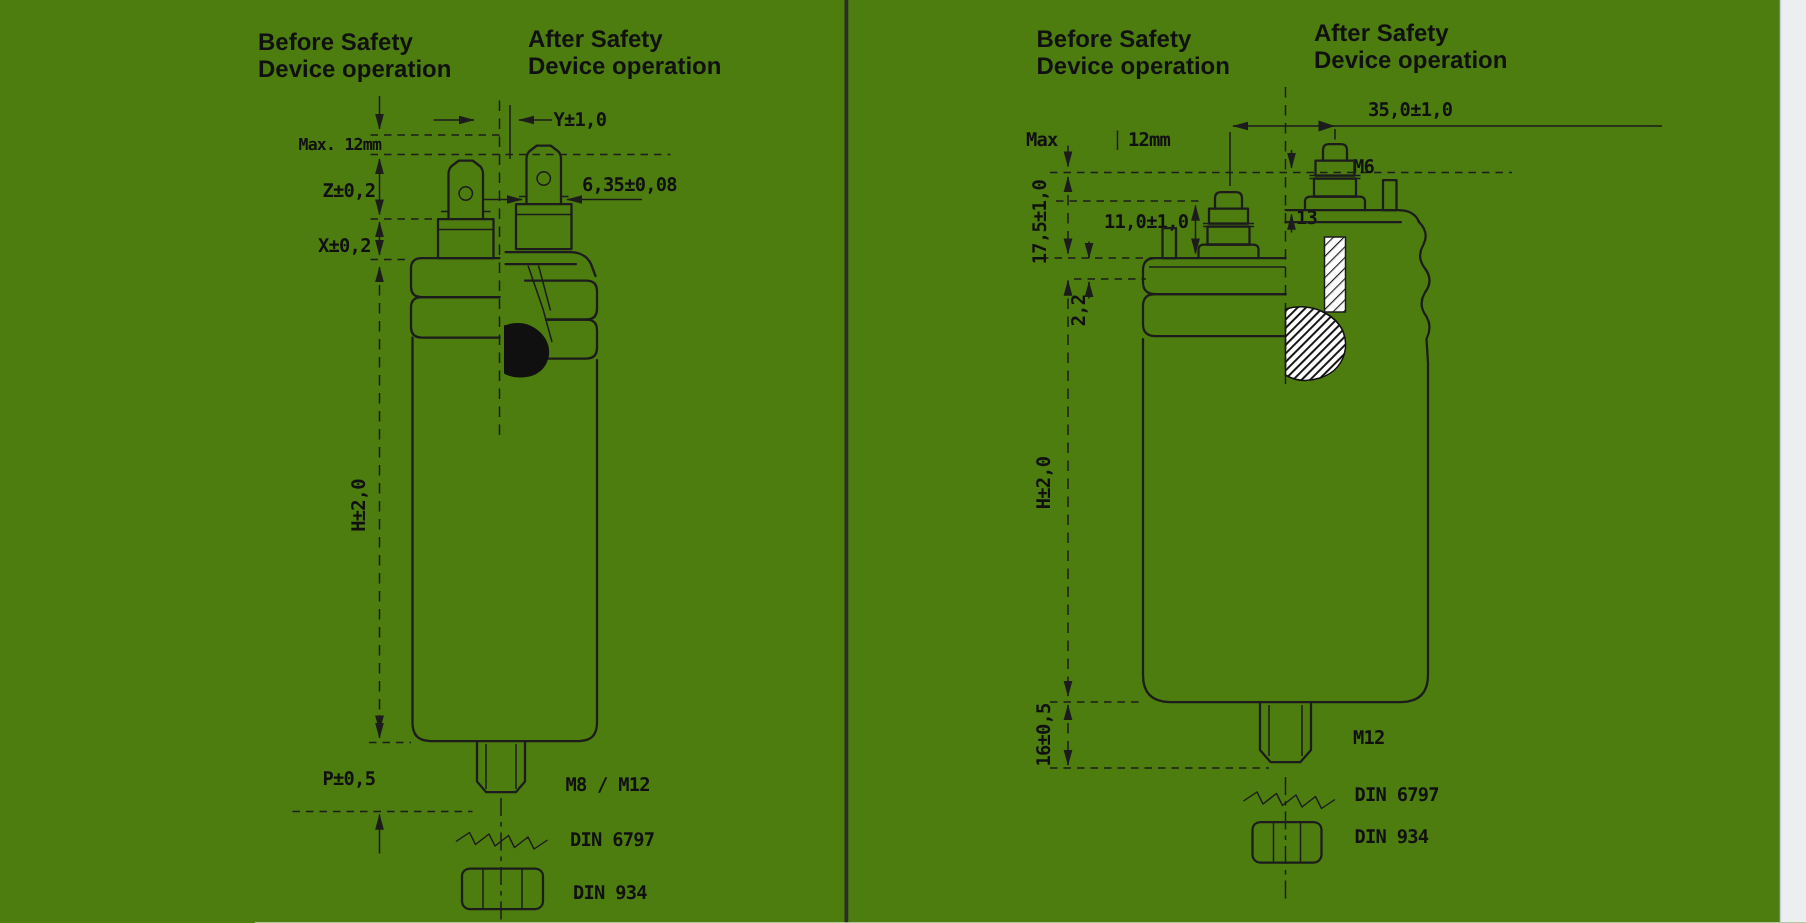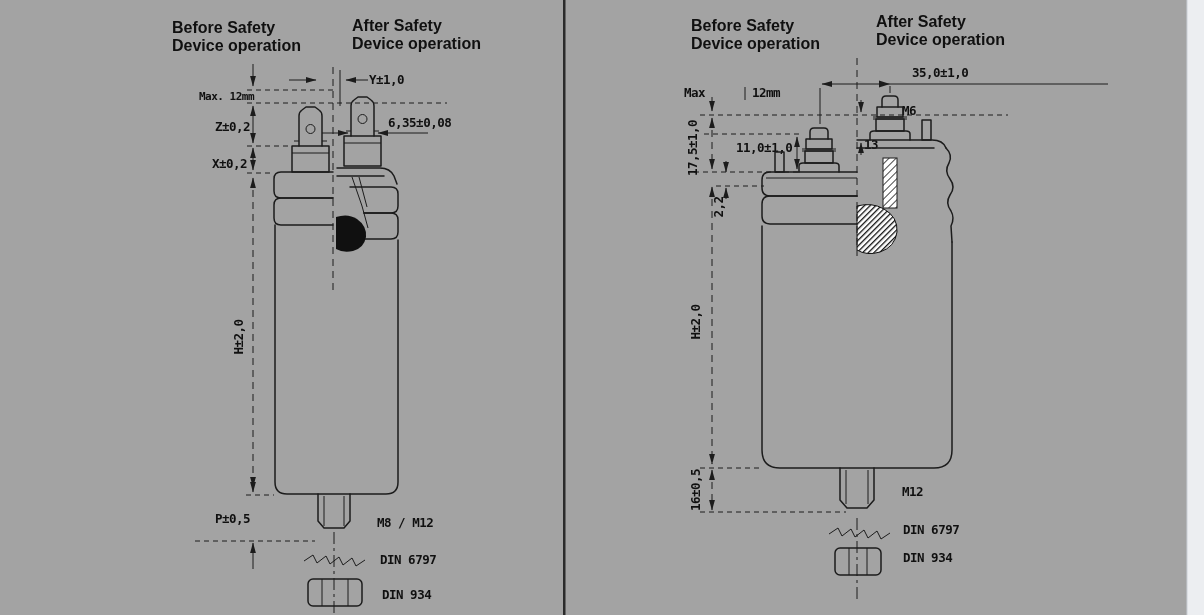--- a/index.html
+++ b/index.html
@@ -1,16 +1,16 @@
 <!DOCTYPE html>
 <html><head>
 <meta charset="utf-8">
 <style>
   html,body{margin:0;padding:0;background:#fff;}
-  .page{position:relative;width:1204px;height:615px;background:#a3a3a3;overflow:hidden;
+  .page{position:relative;width:1204px;height:615px;background:#4d7c0f;overflow:hidden;
         font-family:"Liberation Sans",sans-serif;}
   svg text{user-select:none;}
   .t-title{font:bold 16px "Liberation Sans",sans-serif;fill:#101010;}
   .t-dim{font:bold 12.5px "DejaVu Sans Mono",monospace;fill:#101010;letter-spacing:-0.5px;}
   .t-dim-sm{font:bold 11px "DejaVu Sans Mono",monospace;fill:#101010;letter-spacing:-0.5px;}
   .ln{stroke:#1c1c1c;stroke-width:1.5;fill:none;stroke-linejoin:round;stroke-linecap:round;}
   .lt{stroke:#1c1c1c;stroke-width:1;fill:none;stroke-linejoin:round;stroke-linecap:butt;}
   .dash{stroke-dasharray:7 5;}
   .dashsm{stroke-dasharray:5 4;}
   .dashdot{stroke-dasharray:12 4 3 4;}

